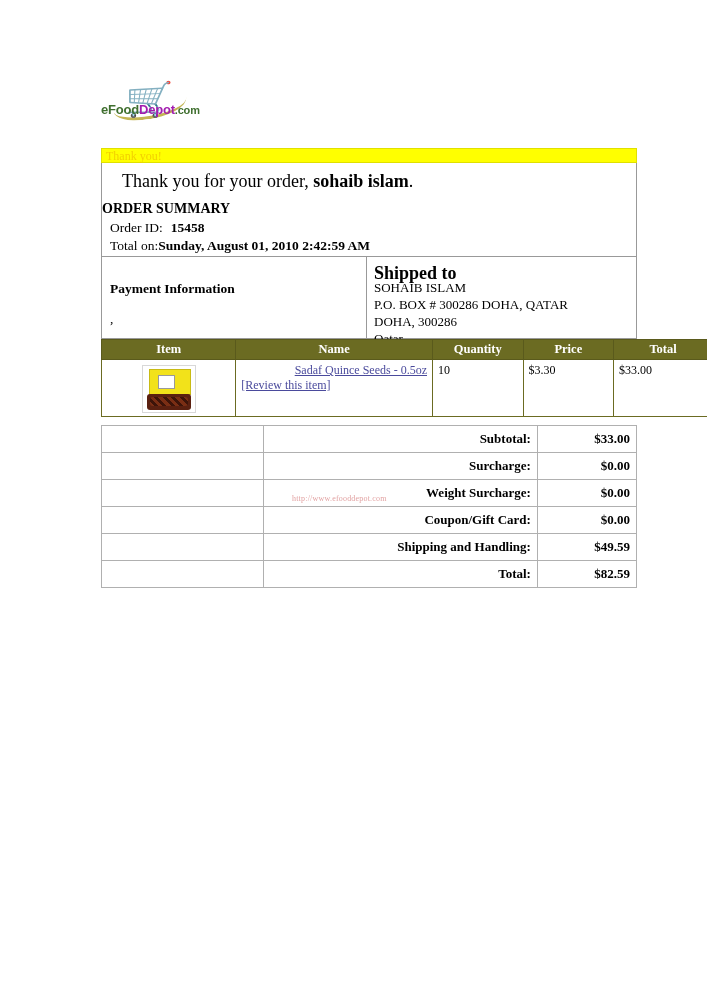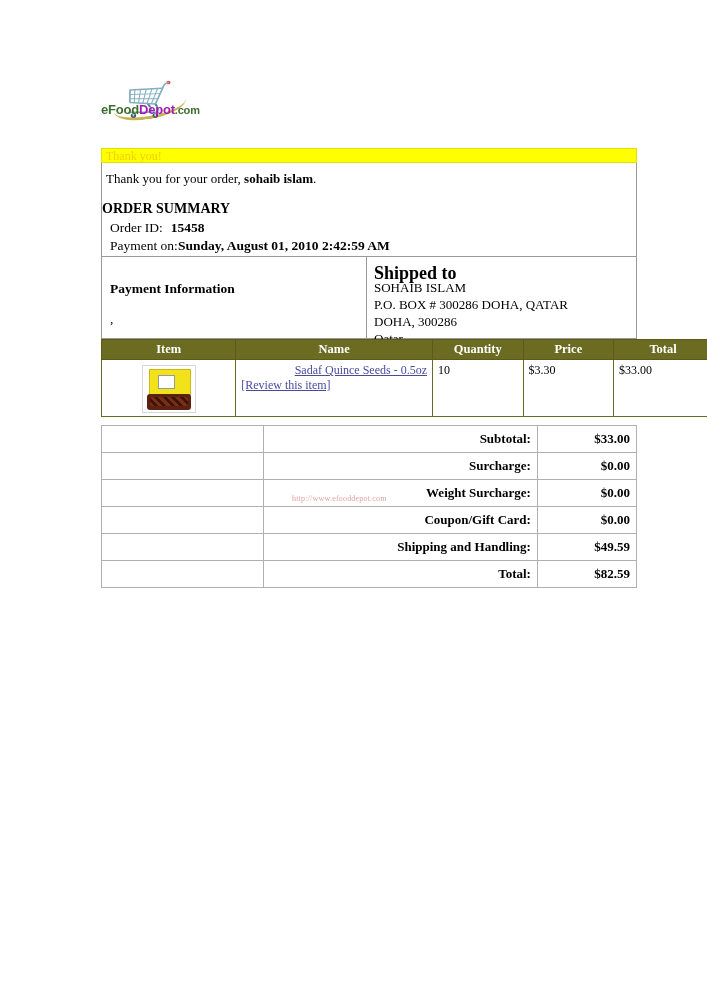--- a/index.html
+++ b/index.html
@@ -94,23 +94,23 @@
     top: 163px;
     width: 536px;
     height: 176px;
     border: 1px solid #999999;
     border-top: none;
     box-sizing: border-box;
     background: #ffffff;
   }
   .thank-line {
     position: absolute;
-    left: 4px;
+    left: 20px;
     top: 8px;
-    font-size: 13px;
+    font-size: 18px;
   }
   .thank-line b { font-weight: bold; }
 
   .order-summary-title {
     position: absolute;
     left: 0;
     top: 38px;
     font-size: 14px;
     font-weight: bold;
   }
@@ -330,21 +330,21 @@
       <span>Thank you for your order, </span><b>sohaib islam</b><span>.</span>
     </div>
 
     <div class="order-summary-title">ORDER SUMMARY</div>
 
     <div class="order-id">
       <span>Order ID:</span><b>15458</b>
     </div>
 
     <div class="placed-on">
-      <span>Payment on:</span><b>Sunday, August 01, 2010 2:42:59 AM</b>
+      <span>Total on:</span><b>Sunday, August 01, 2010 2:42:59 AM</b>
     </div>
 
     <div class="divider-h"></div>
     <div class="divider-v"></div>
 
     <div class="payment-info">Payment Information</div>
     <div class="payment-dot">,</div>
 
     <div class="shipped-to-title">Shipped to</div>
     <div class="ship-line ship-l1">SOHAIB ISLAM</div>

